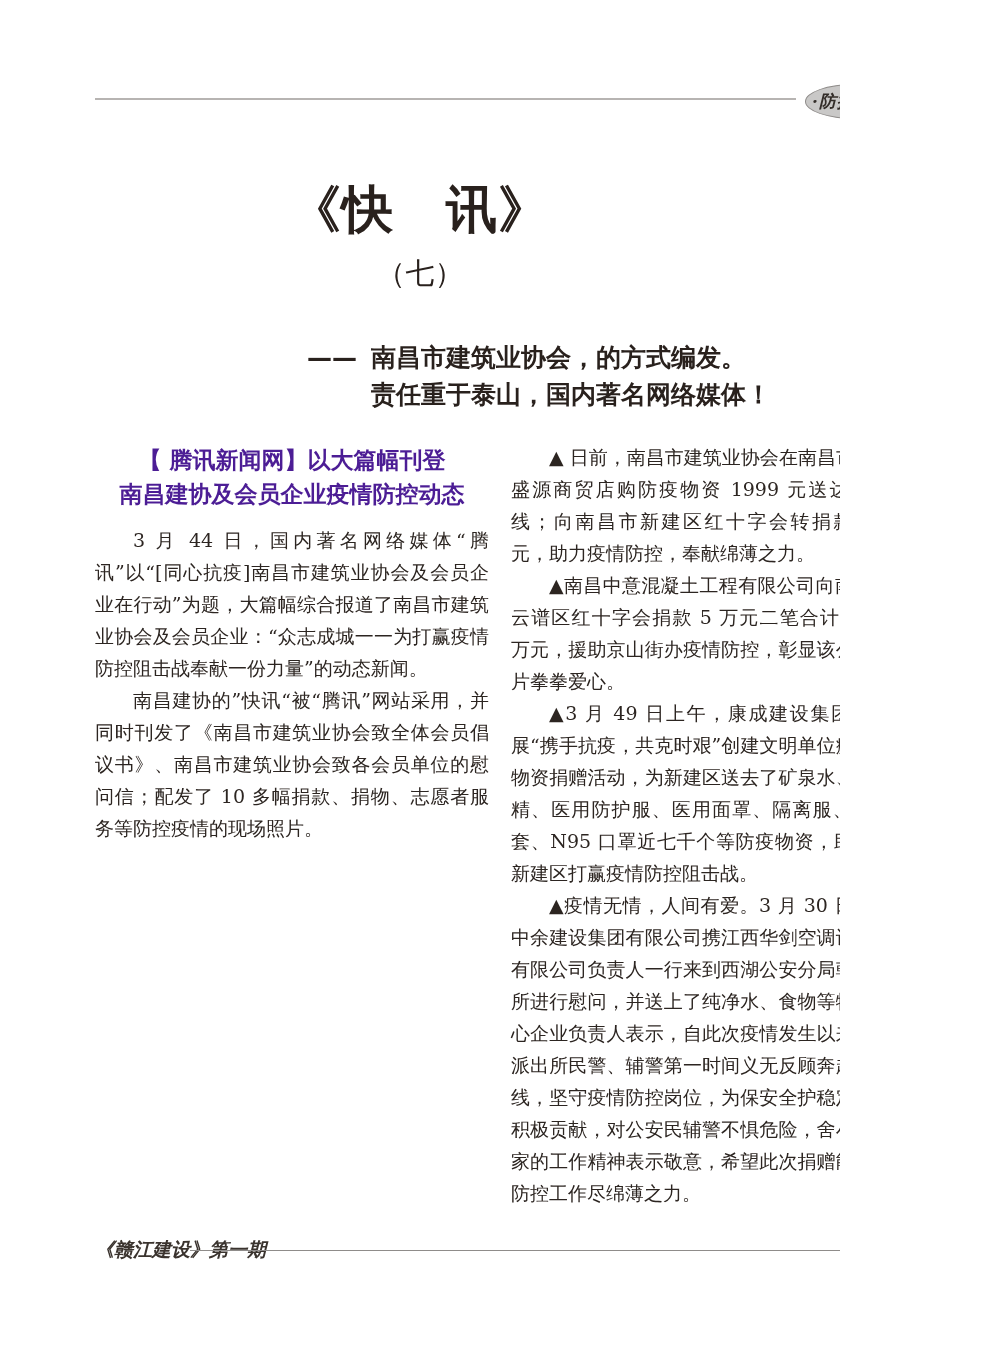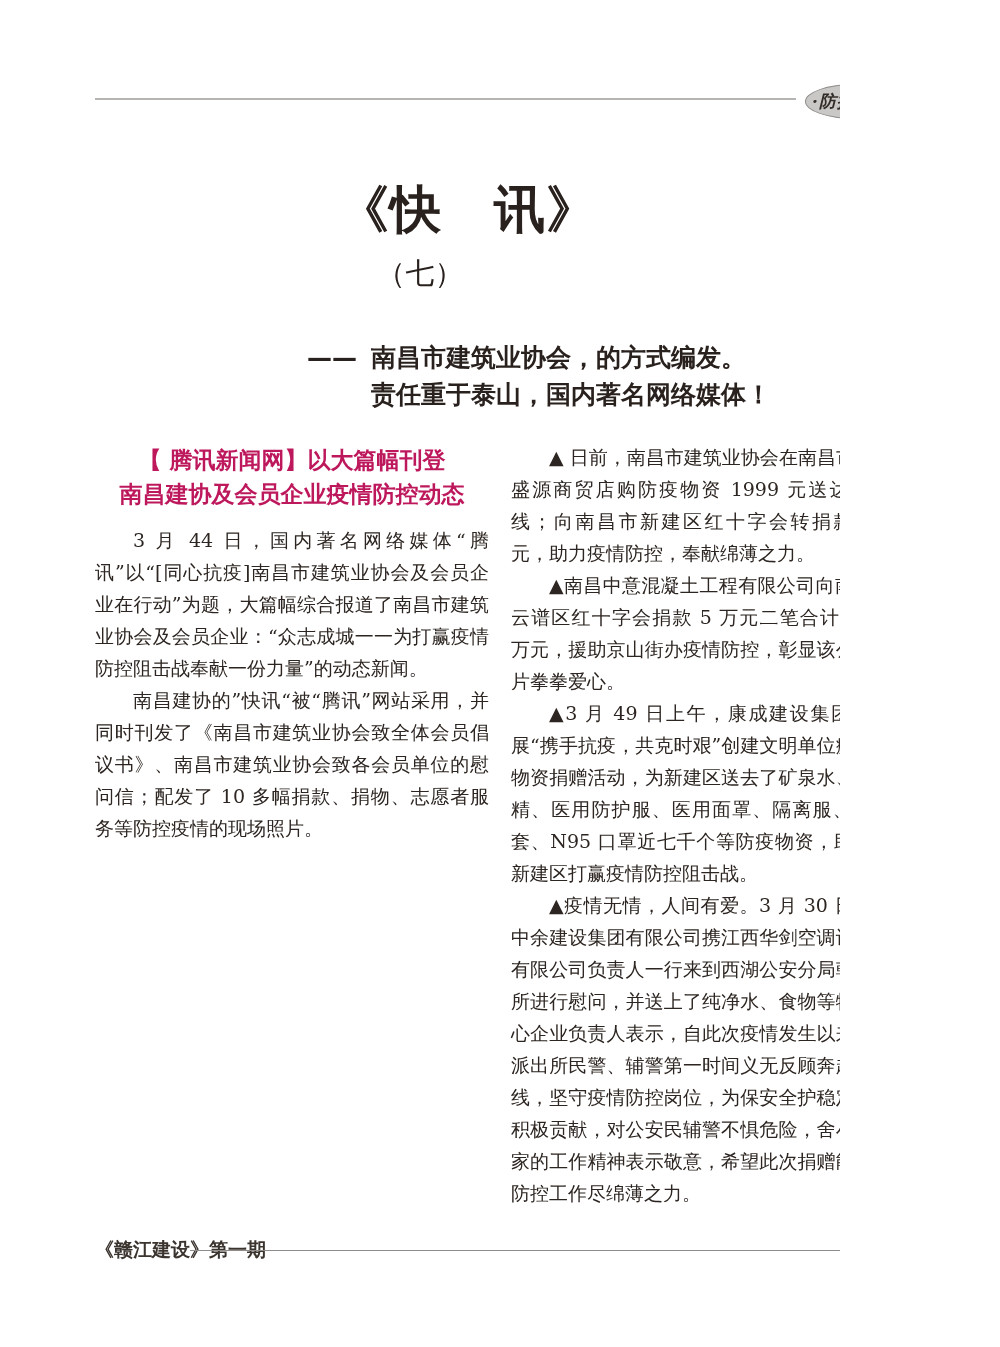--- a/index.html
+++ b/index.html
@@ -51,21 +51,20 @@
     position: absolute;
     left: 0;
     top: 176px;
     width: 100%;
     text-align: center;
     font-family: "DejaVu Sans", "Liberation Sans", sans-serif;
     font-weight: bold;
     font-size: 51px;
     letter-spacing: 1px;
     color: #29211d;
-    padding-left: 48px;
   }
   .issue-number {
     position: absolute;
     left: 0;
     top: 254px;
     width: 100%;
     text-align: center;
     font-size: 29px;
     color: #29211d;
   }
@@ -99,38 +98,39 @@
   .col-left  { width: 394px; margin-right: 22px; }
   .col-right { width: 401px; }
 
   .col-heading {
     text-align: center;
     font-family: "DejaVu Sans", "Liberation Sans", sans-serif;
     font-weight: bold;
     font-size: 23px;
     line-height: 34px;
     margin: 2px 0 13px 0;
-    color: #be185d;
+    color: #4c1d95;
   }
 
   .para {
     margin: 0;
     font-size: 19px;
     line-height: 32px;
     text-align: justify;
     text-indent: 2em;
     color: #2c2521;
   }
 
   
   .footer-journal {
     position: absolute;
     left: 95px;
     top: 1237px;
     font-size: 19px;
+    font-style: italic;
     font-weight: bold;
     color: #3a332e;
     white-space: nowrap;
   }
   .footer-rule {
     position: absolute;
     left: 190px;
     top: 1250px;
     width: 683px;
     height: 1px;

